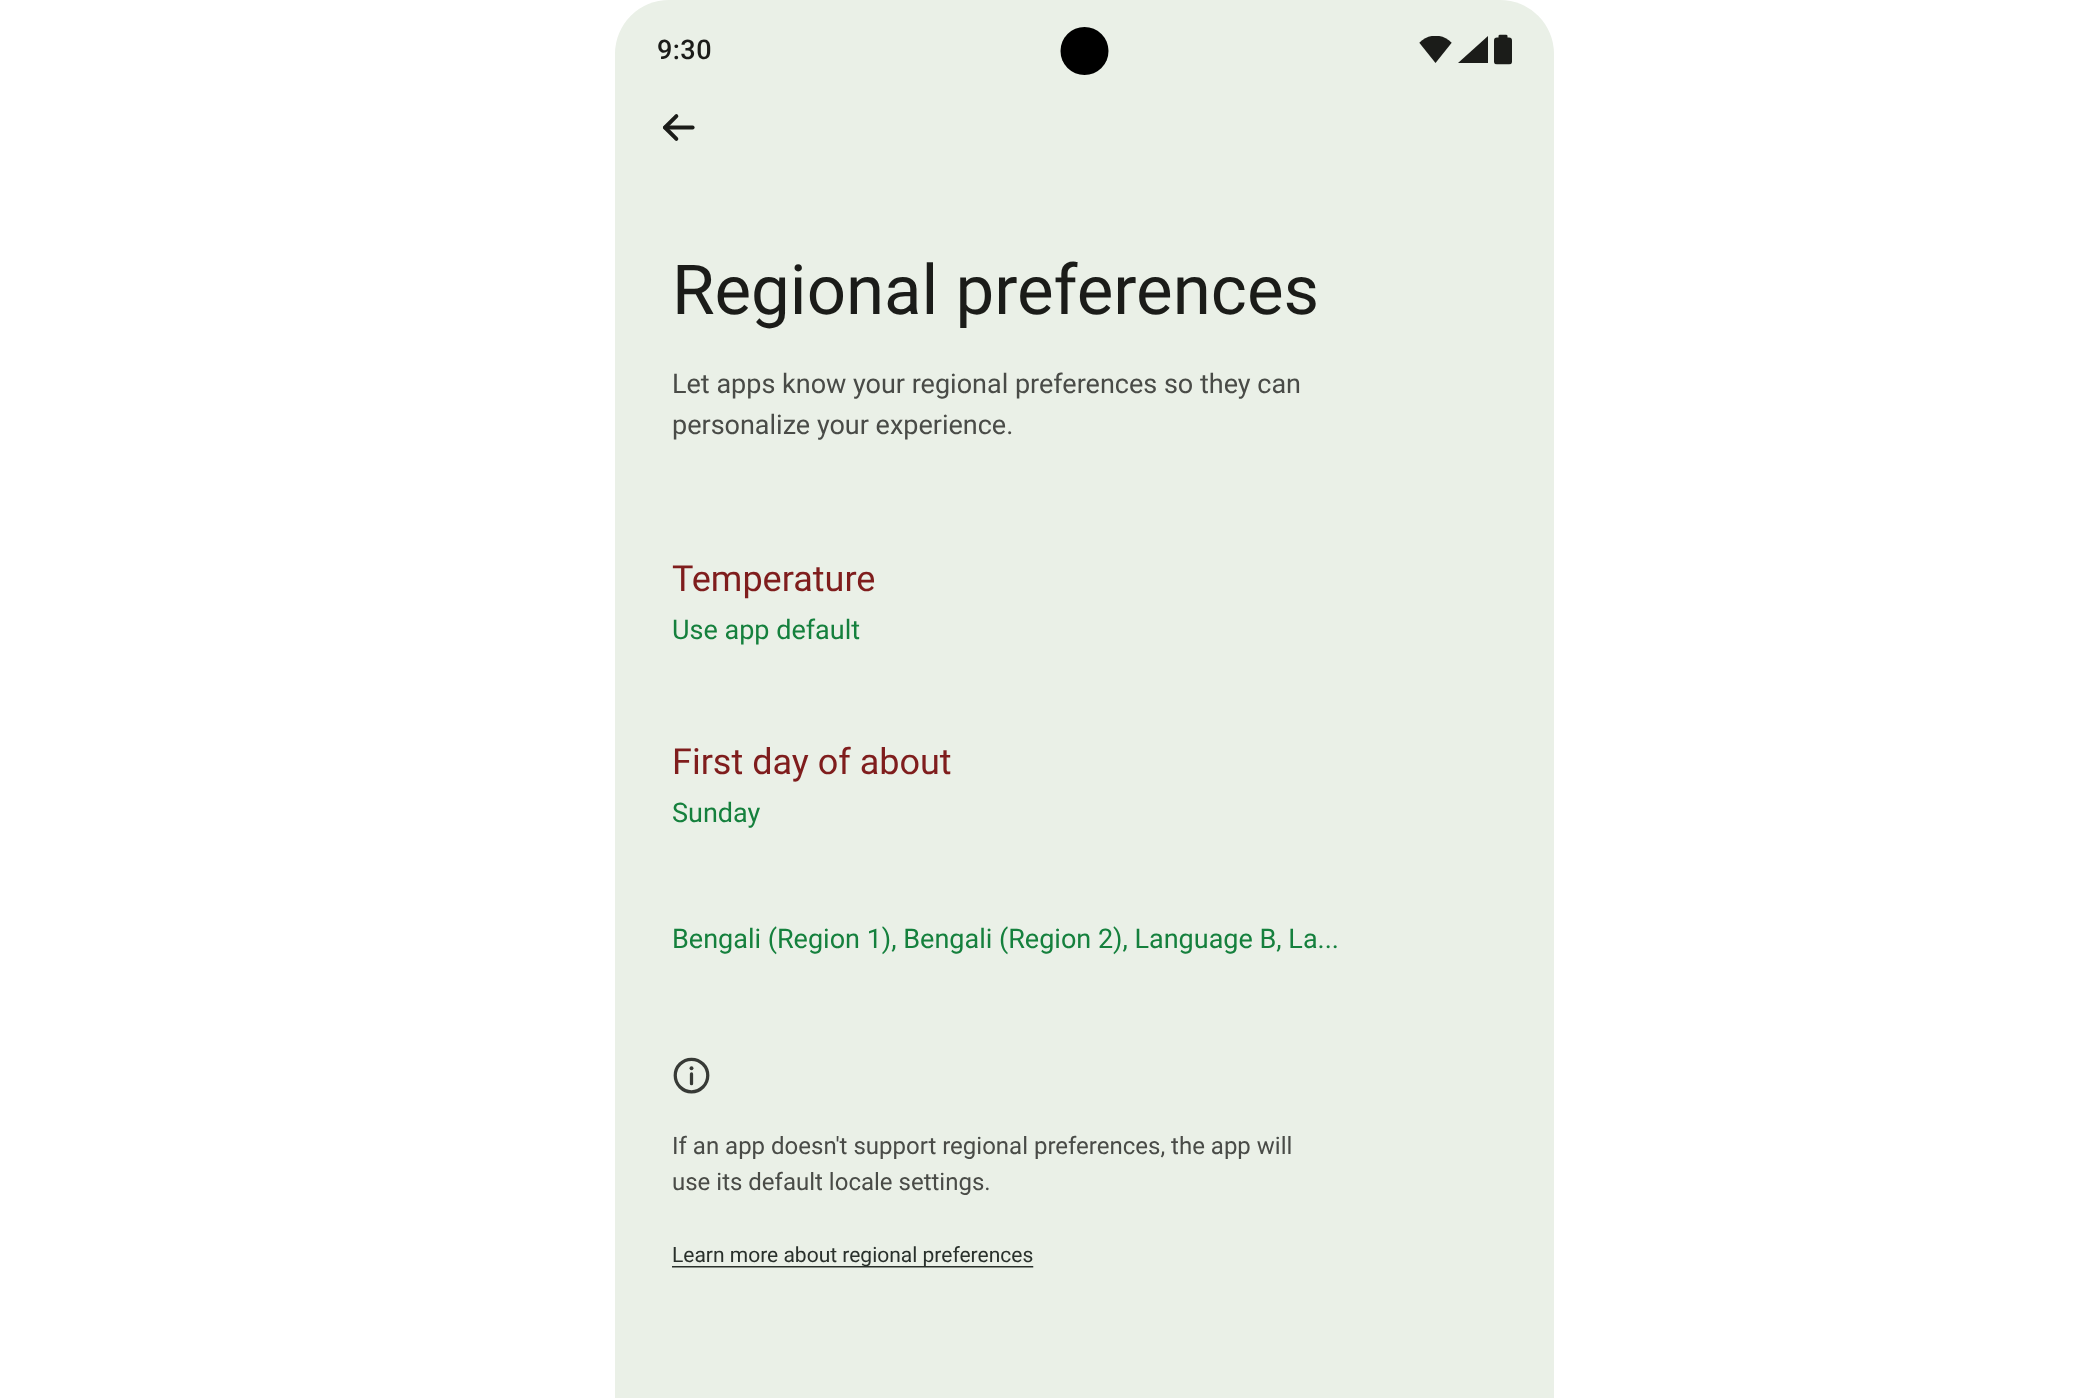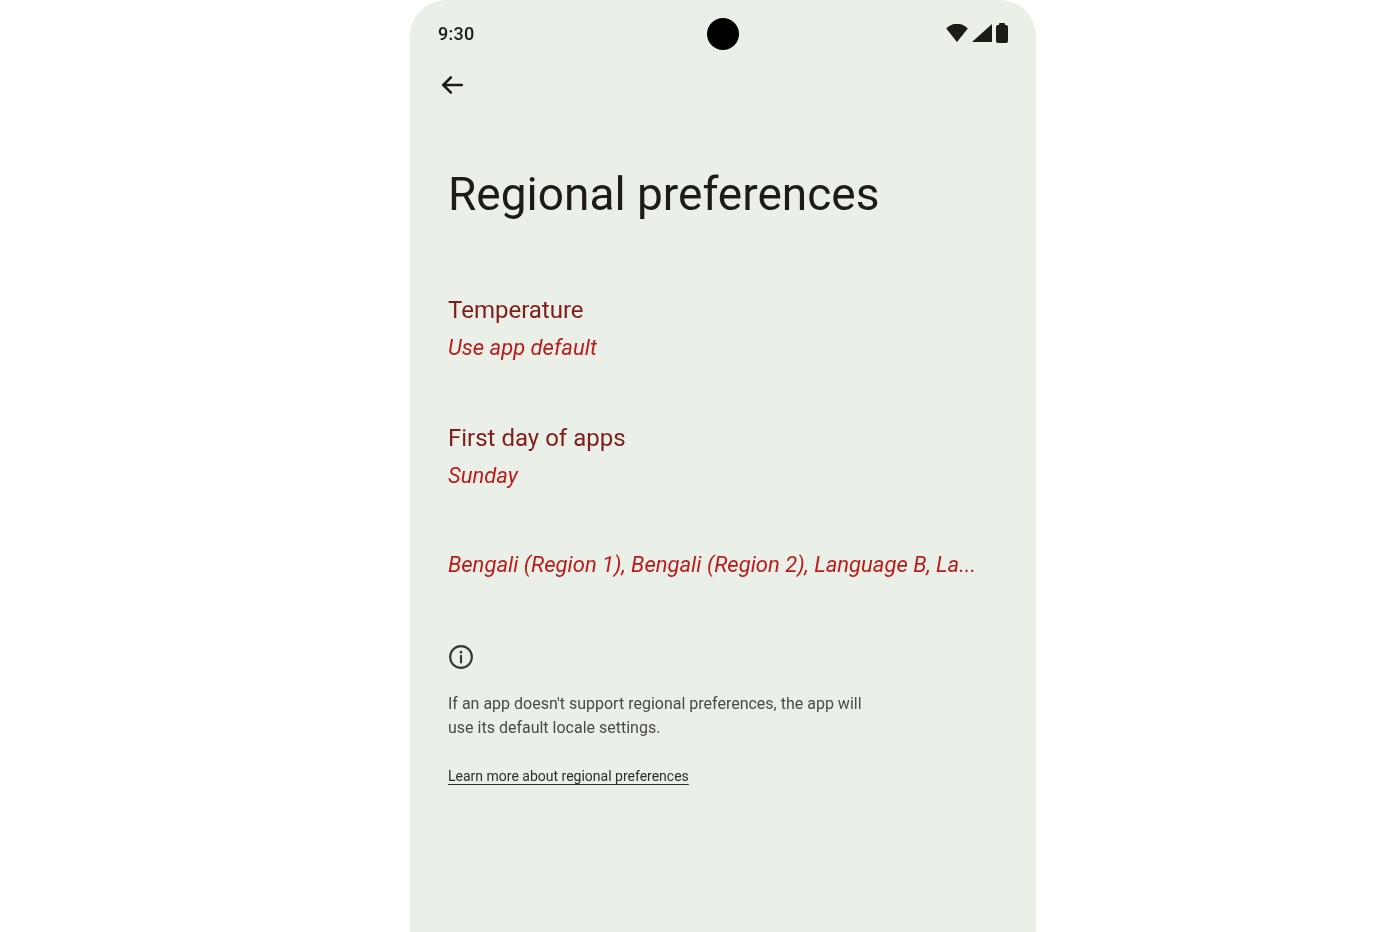--- a/index.html
+++ b/index.html
@@ -95,28 +95,27 @@
     cursor:pointer;
   }
   .pref-title{
     font-size:24px;
     line-height:1.25;
     color:#7f1d1d;
     font-weight:400;
     margin:0 0 8px 0;
   }
   .pref-value{
-    font-size:22px;
+    font-size:18px;
     line-height:1.35;
-    color:#b91c1c;
+    color:#15803d;
     margin:0;
     white-space:nowrap;
     overflow:hidden;
     text-overflow:ellipsis;
-    font-style:italic;
   }
   .info-block{
     margin-top:4px;
   }
   .info-icon{
     display:inline-flex;
     margin-bottom:22px;
     color:#373a36;
   }
   .info-text{
@@ -170,28 +169,29 @@
           <svg width="26" height="26" viewBox="0 0 24 24" fill="none" stroke="#1b1c19" stroke-width="2.4" stroke-linecap="round" stroke-linejoin="round">
             <line x1="21" y1="12" x2="4" y2="12"></line>
             <polyline points="11 5 4 12 11 19"></polyline>
           </svg>
         </span>
       </button>
     </div>
 
     <div class="content">
       <h1 class="page-title">Regional preferences</h1>
+      <p class="page-subtitle">Let apps know your regional preferences so they can personalize your experience.</p>
 
       <div class="pref-list">
         <div class="pref-item">
           <p class="pref-title">Temperature</p>
           <p class="pref-value">Use app default</p>
         </div>
         <div class="pref-item">
-          <p class="pref-title">First day of apps</p>
+          <p class="pref-title">First day of about</p>
           <p class="pref-value">Sunday</p>
         </div>
         <div class="pref-item">
           <p class="pref-value">Bengali (Region 1), Bengali (Region 2), Language B, La...</p>
         </div>
       </div>
 
       <div class="info-block">
         <span class="info-icon">
           <svg width="26" height="26" viewBox="0 0 24 24" fill="none" stroke="#373a36" stroke-width="2">

